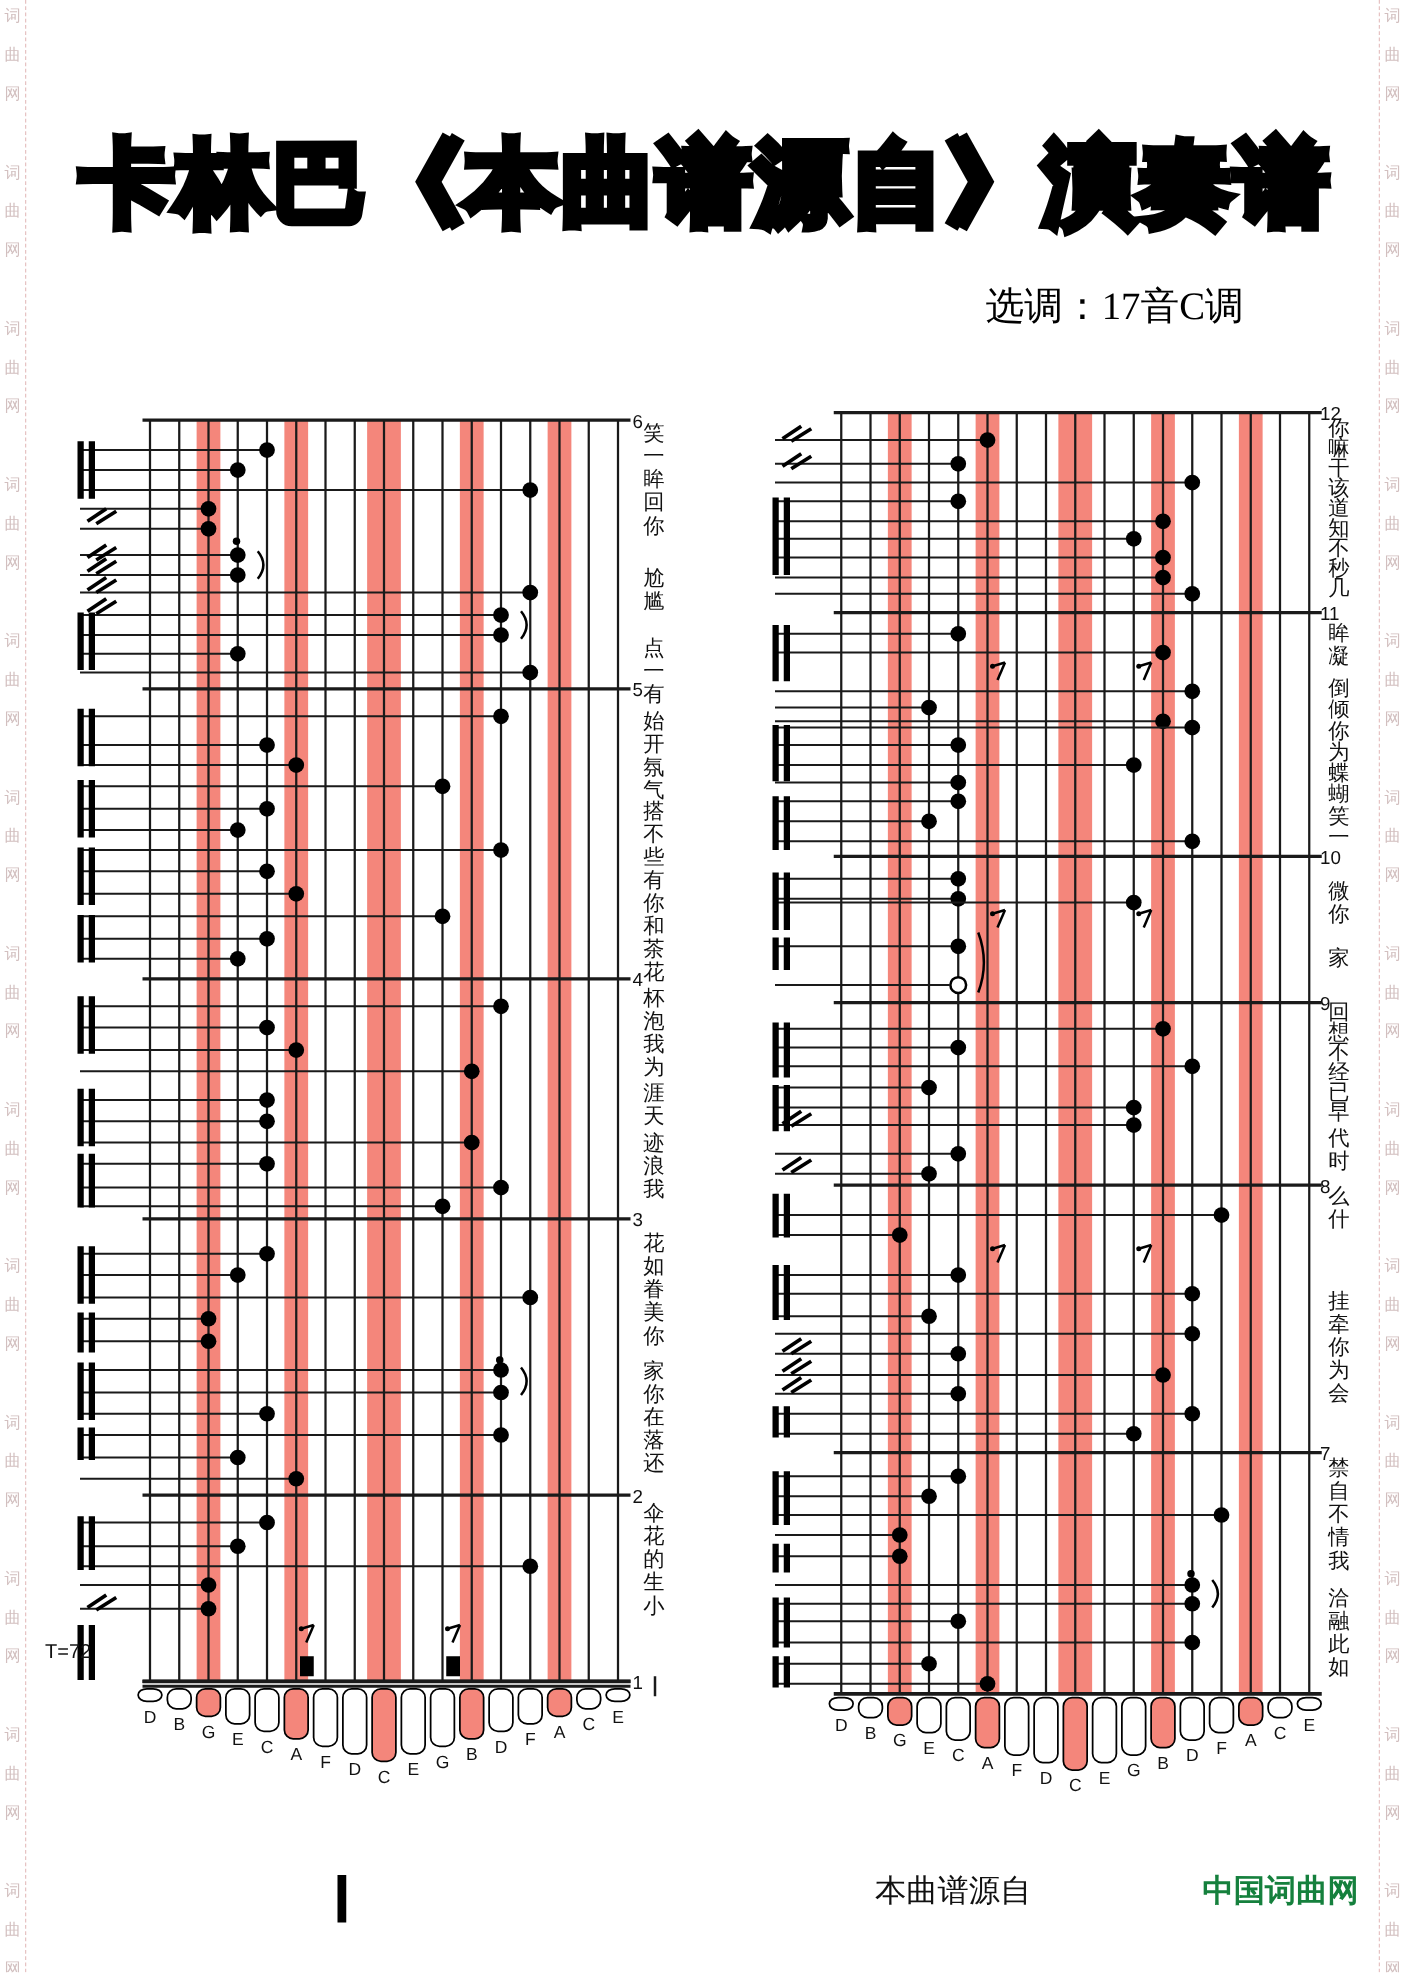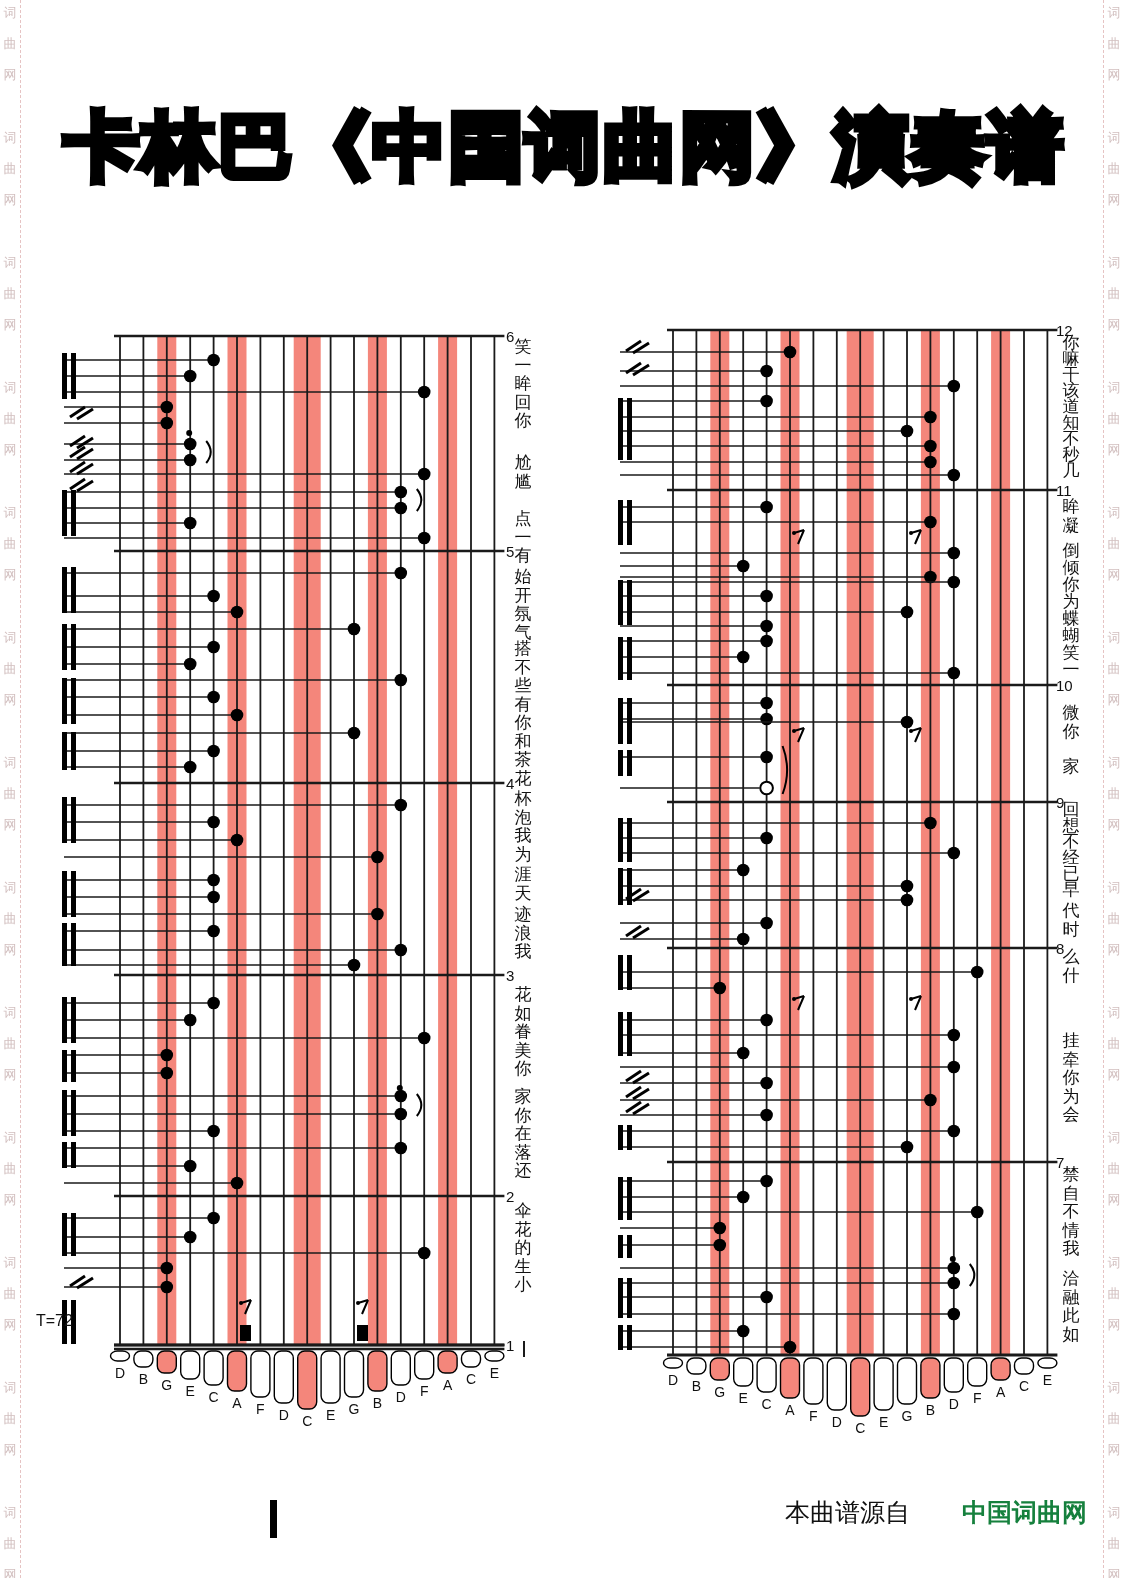--- a/index.html
+++ b/index.html
@@ -10,21 +10,21 @@
   .wm-col span{position:absolute;left:3px;width:14px;text-align:center;}
   #wm-left{left:0;border-right:1px dashed #e6c3c3;}
   #wm-right{left:1103px;border-left:1px dashed #e6c3c3;}
   #title{position:absolute;left:0;top:98px;width:1130px;text-align:center;
          font-size:74px;font-weight:bold;color:#000;letter-spacing:3px;
          -webkit-text-stroke:7px #000;white-space:nowrap;}
   #subtitle{position:absolute;left:0;top:224px;width:995px;text-align:right;
             font-family:"Liberation Serif",serif;font-size:31px;color:#000;}
   #score{position:absolute;left:0;top:0;width:1130px;height:1578px;}
   #footer-bar{position:absolute;left:270px;top:1500px;width:7px;height:38px;background:#000;}
-  #footer-src{position:absolute;left:700px;top:1496px;width:210px;text-align:right;
+  #footer-src{position:absolute;left:700px;top:1496px;width:210px;
               font-size:25px;color:#111;}
   #footer-site{position:absolute;left:962px;top:1496px;font-size:25px;font-weight:bold;}
 </style>
 </head>
 <body>
 
 <div id="page">
   <div id="wm-left" class="wm-col" style="color: rgb(210, 191, 191);">
       <span style="top: 4px;">词</span>
       <span style="top: 35px;">曲</span>
@@ -101,21 +101,22 @@
       <span style="top: 1285px;">曲</span>
       <span style="top: 1316px;">网</span>
       <span style="top: 1379px;">词</span>
       <span style="top: 1410px;">曲</span>
       <span style="top: 1441px;">网</span>
       <span style="top: 1504px;">词</span>
       <span style="top: 1535px;">曲</span>
       <span style="top: 1566px;">网</span>
     </div>
 
-  <div id="title">卡林巴《中国词曲网》演奏谱</div>
+  <div id="title">卡林巴《本曲谱源自》演奏谱</div>
+  <div id="subtitle">选调：17音C调</div>
 
   <svg id="score" xmlns="http://www.w3.org/2000/svg" viewBox="0 0 1130 1578">
       <g>
         <rect x="157.3" y="336" width="19" height="1009" fill="#f4867b"></rect>
         <rect x="227.5" y="336" width="19" height="1009" fill="#f4867b"></rect>
         <rect x="293.7" y="336" width="27" height="1009" fill="#f4867b"></rect>
         <rect x="367.9" y="336" width="19" height="1009" fill="#f4867b"></rect>
         <rect x="438.09999999999997" y="336" width="19" height="1009" fill="#f4867b"></rect>
         <line x1="120" y1="336" x2="120" y2="1345" stroke="#1a1a1a" stroke-width="1.8"></line>
         <line x1="143.4" y1="336" x2="143.4" y2="1345" stroke="#1a1a1a" stroke-width="1.8"></line>

